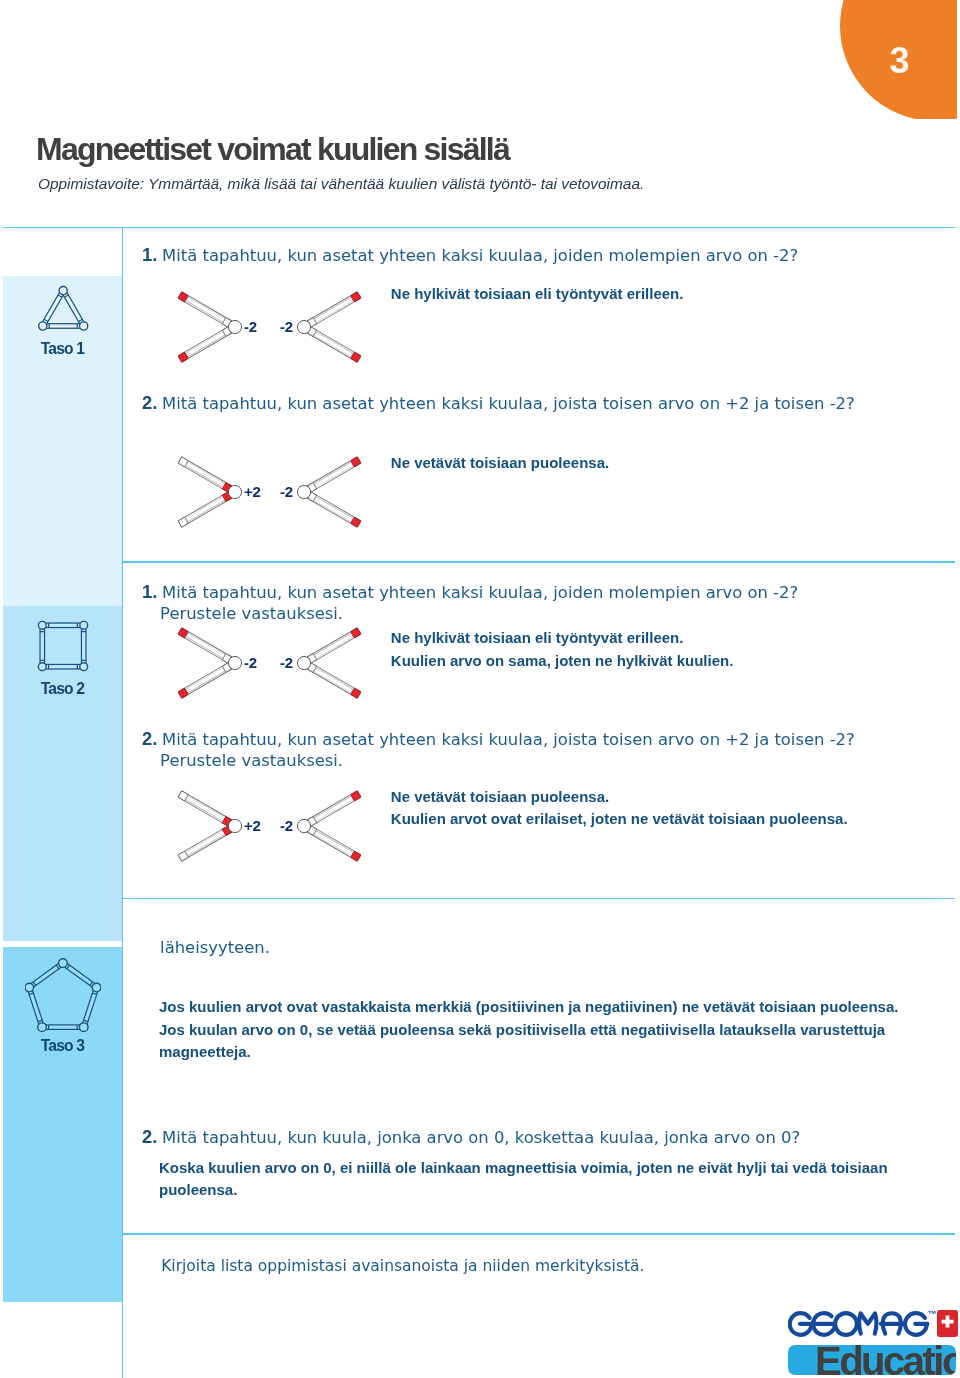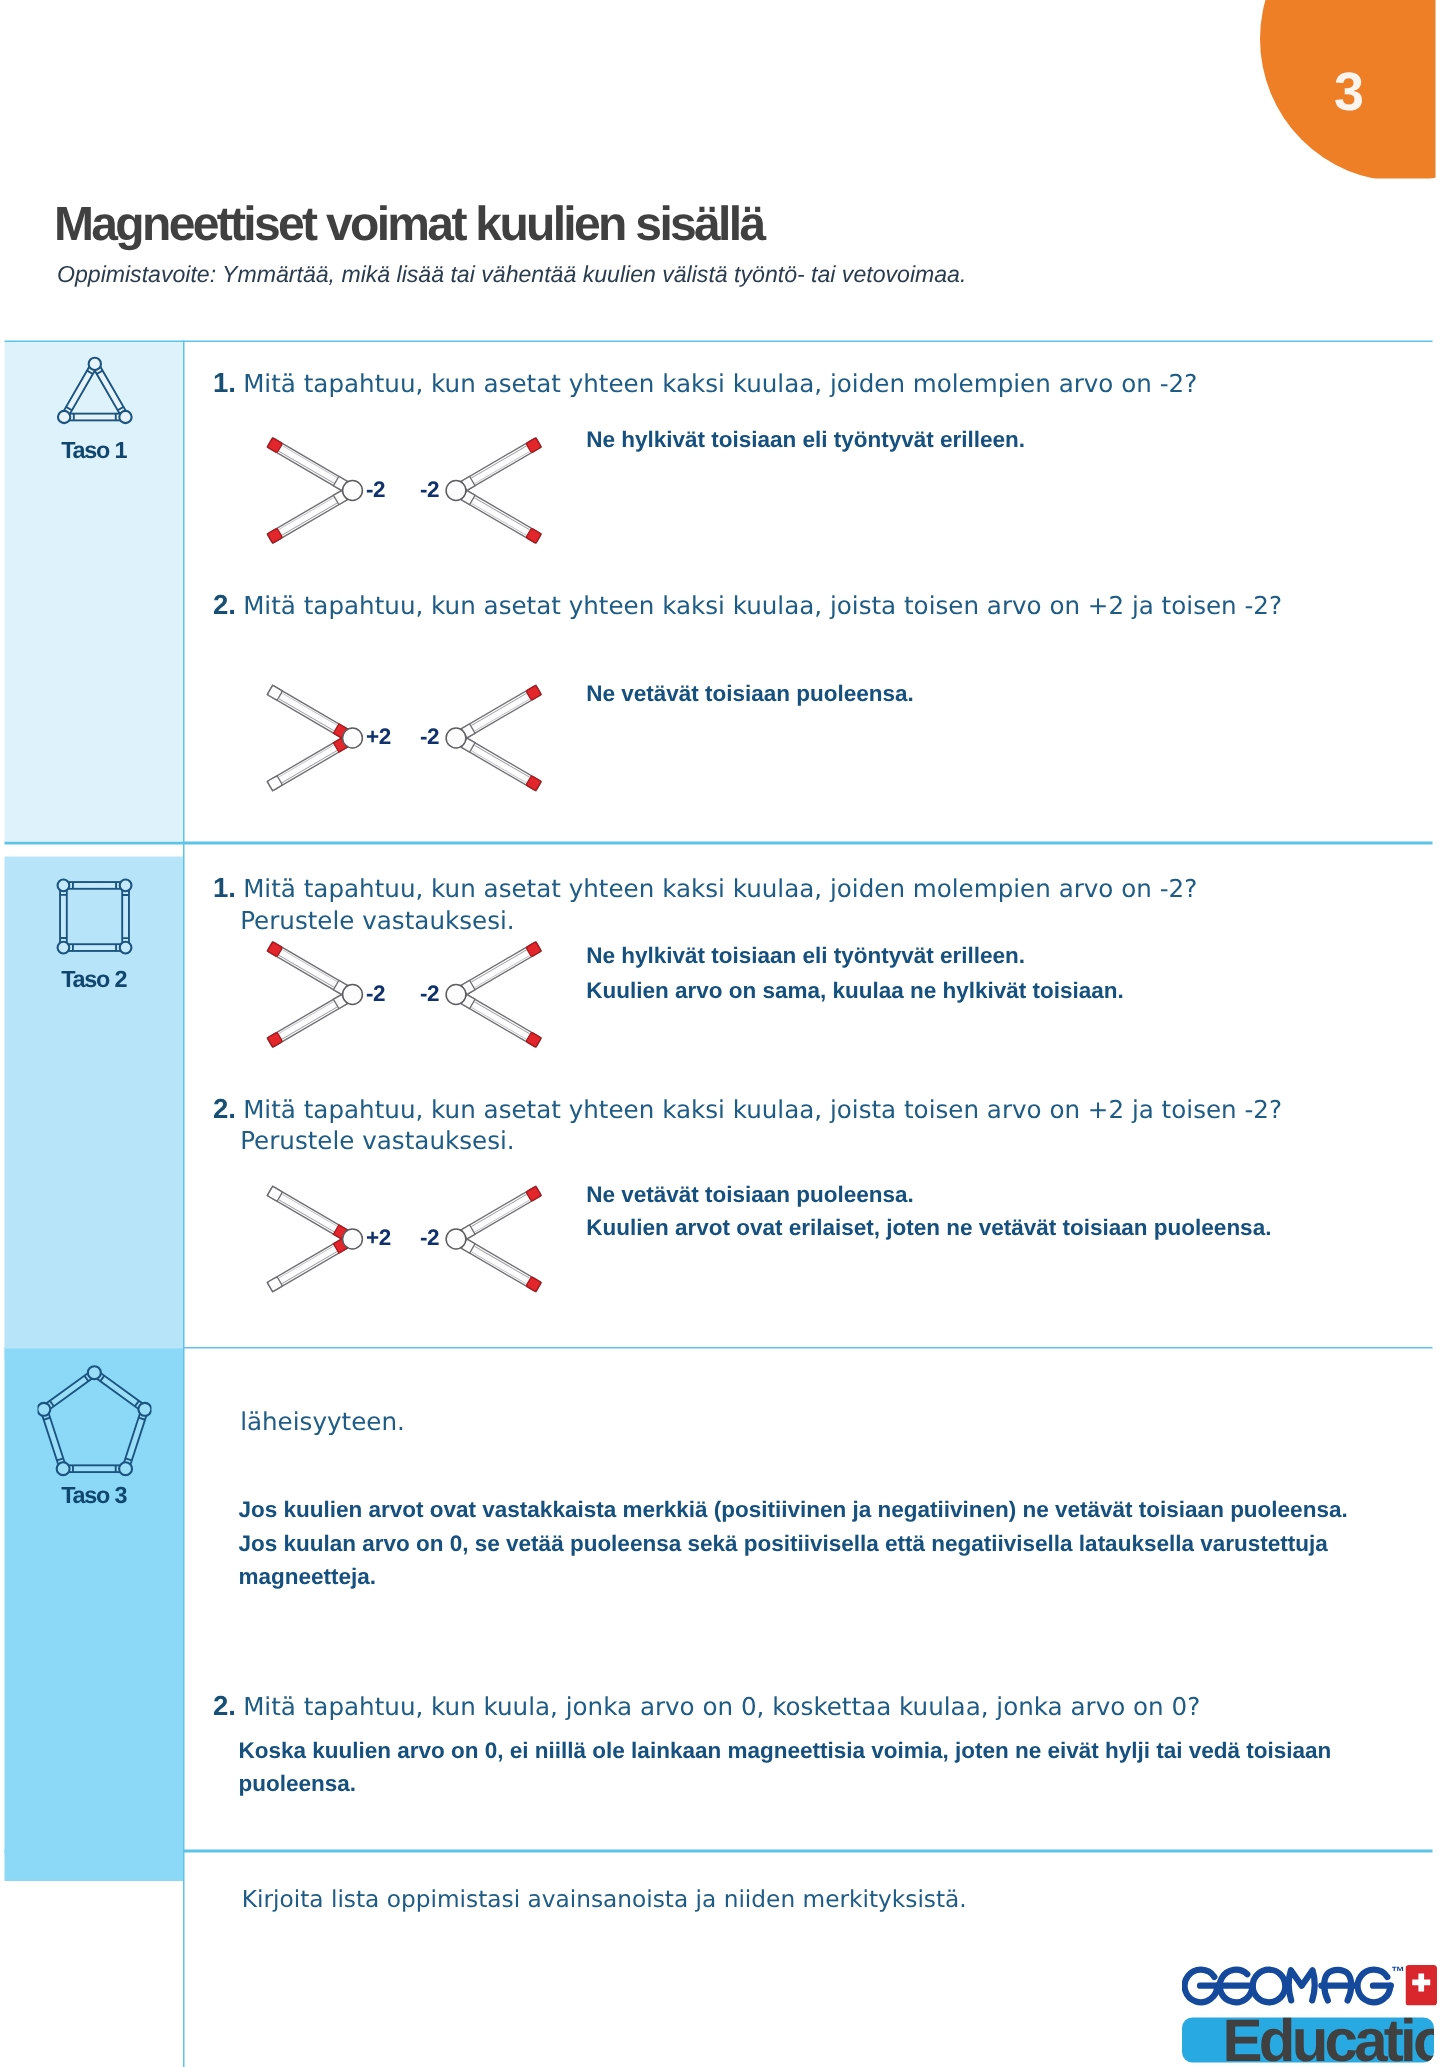--- a/index.html
+++ b/index.html
@@ -23,21 +23,21 @@
             font-family:"Liberation Sans",sans-serif;}
   .goal{position:absolute;left:38px;top:176px;margin:0;color:#2b3b4e;white-space:nowrap;
         font-size:15.4px;font-style:italic;line-height:15.4px;letter-spacing:0;
         font-family:"Liberation Sans",sans-serif;}
 
   
   .hline{position:absolute;left:3px;width:952px;height:1.4px;background:#5cc4e8;}
   .vline{position:absolute;left:122px;width:1.4px;background:#5cc4e8;}
 
   
-  .strip{position:absolute;left:3px;width:119px;}
+  .strip{position:absolute;left:3px;width:119px;margin-top:48px;}
   .strip.l1{background:#def2fb;}
   .strip.l2{background:#b8e4fa;}
   .strip.l3{background:#8bd9f7;}
   .strip .cap{position:absolute;left:0;width:119px;text-align:center;color:#11476f;
               font-size:15.6px;font-weight:bold;letter-spacing:-0.8px;line-height:15.6px;
               font-family:"Liberation Sans",sans-serif;}
   .strip .ico{position:absolute;left:50%;transform:translateX(-50%);}
 
   
   .q{position:absolute;color:#1e5c86;font-size:0;line-height:23px;white-space:nowrap;
@@ -100,21 +100,21 @@
             <rect x="0" y="-2.25" width="36.37" height="4.50" fill="#e8f4fd" stroke="#1b5480" stroke-width="1.25"></rect>
             <line x1="4.2" y1="-2.25" x2="4.2" y2="2.25" stroke="#1b5480" stroke-width="1.25"></line>
             <line x1="32.17" y1="-2.25" x2="32.17" y2="2.25" stroke="#1b5480" stroke-width="1.25"></line>
           </g>
           <circle cx="29.20" cy="6.60" r="4.1" fill="#e8f4fd" stroke="#1b5480" stroke-width="1.4"></circle>
           <circle cx="49.64" cy="42.00" r="4.1" fill="#e8f4fd" stroke="#1b5480" stroke-width="1.4"></circle>
           <circle cx="8.76" cy="42.00" r="4.1" fill="#e8f4fd" stroke="#1b5480" stroke-width="1.4"></circle>
         </svg></div>
     <div class="cap" style="top:64.5px">Taso 1</div>
   </div>
-  <div class="strip l2" style="top:571px;height:335.3px">
+  <div class="strip l2" style="top:558px;height:335.3px">
     <div class="ico" style="top:10.4px"><svg width="60" height="60" viewBox="0 0 60 60">
           <g transform="translate(50.72,11.43) rotate(90.00)">
             <rect x="0" y="-2.25" width="37.15" height="4.50" fill="#c4e9fb" stroke="#1b5480" stroke-width="1.25"></rect>
             <line x1="4.2" y1="-2.25" x2="4.2" y2="2.25" stroke="#1b5480" stroke-width="1.25"></line>
             <line x1="32.95" y1="-2.25" x2="32.95" y2="2.25" stroke="#1b5480" stroke-width="1.25"></line>
           </g>
           <g transform="translate(48.57,50.72) rotate(180.00)">
             <rect x="0" y="-2.25" width="37.15" height="4.50" fill="#c4e9fb" stroke="#1b5480" stroke-width="1.25"></rect>
             <line x1="4.2" y1="-2.25" x2="4.2" y2="2.25" stroke="#1b5480" stroke-width="1.25"></line>
             <line x1="32.95" y1="-2.25" x2="32.95" y2="2.25" stroke="#1b5480" stroke-width="1.25"></line>
@@ -291,21 +291,21 @@
         <g transform="translate(13.36,36.88) rotate(-30.20)">
           <rect x="0" y="-3.6" width="57.5" height="7.2" fill="#fdfdfd" stroke="#6f6f73" stroke-width="0.9"></rect>
           <line x1="7" y1="-2.05" x2="49.3" y2="-2.05" stroke="#9c9ca1" stroke-width="0.62"></line>
           <line x1="7" y1="2.25" x2="49.3" y2="2.25" stroke="#bdbdc2" stroke-width="0.55"></line>
           <rect x="0" y="-3.6" width="6.4" height="7.2" fill="#fdfdfd" stroke="#6f6f73" stroke-width="0.9"></rect>
           <rect x="49.9" y="-3.6" width="7.6" height="7.2" rx="1.2" fill="#e2262c" stroke="#a8191e" stroke-width="0.9"></rect>
         </g>
         <circle cx="8" cy="40" r="6.6" fill="#fdfdfd" stroke="#5d5d61" stroke-width="1.0"></circle>
       </svg></div>
   <div class="a" style="left:390.8px;top:627.5px">Ne hylkivät toisiaan eli työntyvät erilleen.</div>
-  <div class="a" style="left:390.8px;top:650.5px">Kuulien arvo on sama, kuulaa ne hylkivät toisiaan.</div>
+  <div class="a" style="left:390.8px;top:650.5px">Kuulien arvo on sama, joten ne hylkivät kuulien.</div>
 
   <div class="q" style="left:142px;top:727px;width:760px">
     <b>2.</b>
     <span>Mitä tapahtuu, kun asetat yhteen kaksi kuulaa, joista toisen arvo on +2 ja toisen -2?</span>
   </div>
   <div class="q2l" style="left:160.1px;top:751px">Perustele vastauksesi.</div>
   <div class="mg" style="left:165px;top:786px"><svg width="78" height="80" viewBox="0 0 78 80">
         <g transform="translate(64.64,43.12) rotate(149.80)">
           <rect x="0" y="-3.6" width="57.5" height="7.2" fill="#fdfdfd" stroke="#6f6f73" stroke-width="0.9"></rect>
           <line x1="7" y1="-2.05" x2="49.3" y2="-2.05" stroke="#9c9ca1" stroke-width="0.62"></line>

